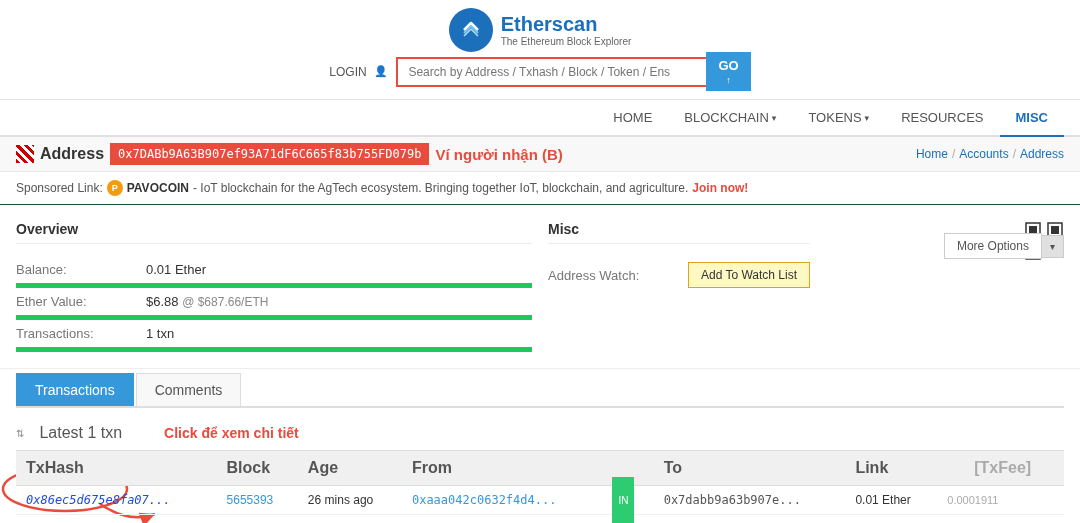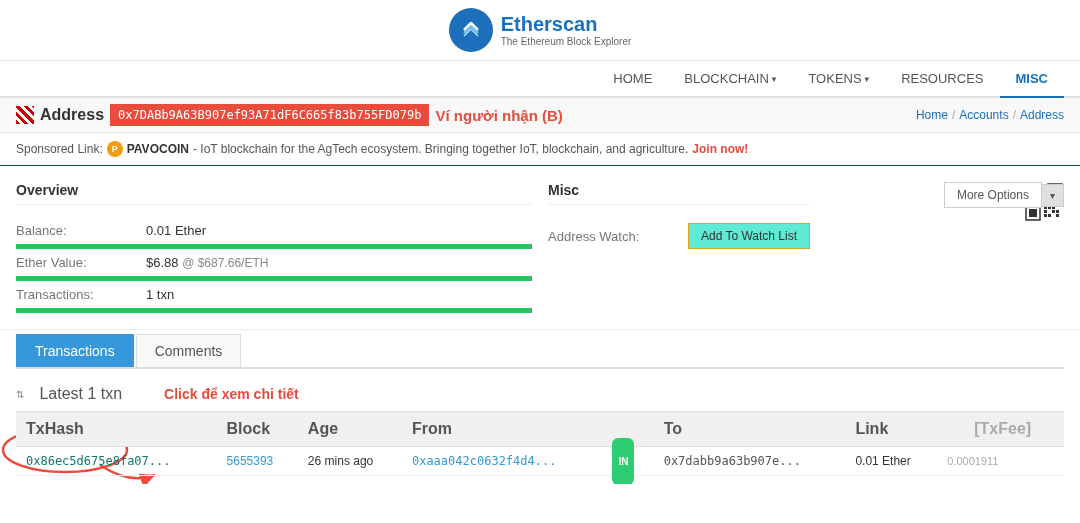--- a/index.html
+++ b/index.html
@@ -1,19 +1,19 @@
 <!DOCTYPE html>
 <html><head>
   <meta charset="utf-8">
   <style>
     * { box-sizing: border-box; margin: 0; padding: 0; }
     body { font-family: Arial, sans-serif; font-size: 13px; background: #fff; color: #333; width: 1080px; }
 
     
-    .header { display: flex; align-items: center; justify-content: center; padding: 8px 16px; background: #fff; border-bottom: 1px solid #e0e0e0; }
+    .header { display: flex; align-items: center; justify-content: flex-start; padding: 8px 16px; background: #fff; border-bottom: 1px solid #e0e0e0; flex-direction: column; }
     .logo-area { display: flex; align-items: center; gap: 8px; }
     .logo-circle { width: 44px; height: 44px; border-radius: 50%; background: #1c6fba; display: flex; align-items: center; justify-content: center; }
     .logo-circle svg { width: 30px; height: 30px; }
     .logo-text { display: flex; flex-direction: column; }
     .logo-title { font-size: 20px; font-weight: bold; color: #1c6fba; }
     .logo-subtitle { font-size: 10px; color: #666; }
     .header-right { display: flex; align-items: center; gap: 8px; }
     .login-link { color: #555; font-size: 12px; text-decoration: none; cursor: pointer; }
     .search-bar { display: flex; align-items: center; }
     .search-input { width: 310px; padding: 6px 10px; border: 2px solid #e74c3c; border-right: none; font-size: 12px; outline: none; }
@@ -45,47 +45,47 @@
     
     .main-content { display: flex; padding: 16px; gap: 16px; border-bottom: 1px solid #eee; }
     .overview-panel { flex: 1; }
     .misc-panel { flex: 1; position: relative; }
     .panel-title { font-size: 14px; font-weight: bold; color: #333; margin-bottom: 12px; border-bottom: 1px solid #eee; padding-bottom: 6px; }
     .info-row { display: flex; align-items: center; padding: 6px 0; border-bottom: 5px solid #22c55e; }
     .info-label { width: 130px; color: #777; font-size: 13px; }
     .info-value { color: #333; font-size: 13px; }
     .info-value.ether { font-weight: normal; }
     .qr-svg { width: 40px; height: 40px; }
-    .more-options-btn { position: absolute; top: 0; right: 0; display: flex; align-items: center; gap: 0; }
+    .more-options-btn { position: absolute; top: 12px; right: 0; display: flex; align-items: center; gap: 0; }
     .more-options-main { background: #fff; border: 1px solid #ccc; padding: 5px 12px; font-size: 12px; cursor: pointer; color: #555; }
     .more-options-caret { background: #e0e0e0; border: 1px solid #ccc; border-left: none; padding: 5px 8px; cursor: pointer; color: #555; font-size: 10px; }
     .misc-row { display: flex; align-items: center; padding: 6px 0; }
     .misc-label { width: 140px; color: #777; font-size: 13px; }
-    .watch-btn { background: #5eead4; border: 1px solid #daa520; color: #333; padding: 5px 12px; font-size: 12px; cursor: pointer; }
+    .watch-btn { background: #fef9c3; border: 1px solid #daa520; color: #333; padding: 5px 12px; font-size: 12px; cursor: pointer; }
 
     
     .tabs-area { padding: 0 16px; margin-top: 4px; }
     .tabs { display: flex; gap: 0; border-bottom: 2px solid #ddd; }
     .tab { padding: 8px 18px; font-size: 14px; cursor: pointer; color: #555; border: 1px solid #ddd; border-bottom: none; background: #f8f8f8; margin-right: 2px; }
     .tab.active { background: #3498db; color: #fff; border-color: #3498db; }
 
     
     .table-area { padding: 8px 16px; }
     .table-header-row { display: flex; align-items: center; padding: 8px 0; gap: 12px; }
     .latest-count { font-size: 16px; color: #555; display: flex; align-items: center; gap: 4px; }
     .click-note { font-size: 14px; color: #e74c3c; font-weight: bold; margin-left: 30px; }
 
     table { width: 100%; border-collapse: collapse; font-size: 12px; }
     thead tr { background: #f0f0f0; }
     th { padding: 8px 10px; text-align: left; color: #555; font-weight: bold; border-bottom: 1px solid #ddd; border-top: 1px solid #ddd; font-size: 16px; }
     td { padding: 7px 10px; border-bottom: 1px solid #f0f0f0; vertical-align: middle; }
-    .tx-link { color: #0f766e; text-decoration: none; cursor: pointer; font-family: monospace; }
+    .tx-link { color: #1d4ed8; text-decoration: none; cursor: pointer; font-family: monospace; font-style: italic; }
     .block-link { color: #3498db; text-decoration: none; cursor: pointer; }
     .from-link { color: #3498db; text-decoration: none; cursor: pointer; font-family: monospace; }
-    .in-badge { background: #2ecc71; color: #fff; padding: 18px 6px; border-radius: 6px; font-size: 10px; font-weight: bold; }
+    .in-badge { background: #2ecc71; color: #fff; padding: 18px 6px; border-radius: 0; font-size: 10px; font-weight: normal; }
     .to-addr { color: #555; font-family: monospace; }
     .value-eth { color: #333; }
     .txfee { color: #aaa; font-size: 11px; }
     .txfee-header { color: #aaa; margin-left: 27px; }
 
     .table-wrapper { position: relative; overflow: visible; }
 
     
     .overlay-container { position: relative; }
     .circle-overlay { position: absolute; left: -5px; top: 28px; pointer-events: none; }
@@ -101,20 +101,31 @@
       <svg viewBox="0 0 30 30" fill="none" xmlns="http://www.w3.org/2000/svg">
         <circle cx="15" cy="15" r="13" fill="#1c6fba"></circle>
         <path d="M8 15 L15 8 L22 15" stroke="#fff" stroke-width="2.5" fill="none" stroke-linejoin="round"></path>
         <path d="M8 18 L15 11 L22 18" stroke="#7ec8f7" stroke-width="2" fill="none" stroke-linejoin="round"></path>
         <path d="M8 21 L15 14 L22 21" stroke="#b3dff7" stroke-width="1.5" fill="none" stroke-linejoin="round"></path>
       </svg>
     </div>
     <div class="logo-text">
       <span class="logo-title">Etherscan</span>
       <span class="logo-subtitle">The Ethereum Block Explorer</span>
+    </div>
+  </div>
+  <div class="header-right">
+    <a class="login-link">LOGIN</a>
+    <span style="font-size:11px; color:#888;">👤</span>
+    <div class="search-bar">
+      <input class="search-input" type="text" placeholder="Search by Address / Txhash / Block / Token / Ens" style="">
+      <button class="search-btn">
+        <span>GO</span>
+        <span style="display:block; font-size:9px; margin-top:2px;">↑</span>
+      </button>
     </div>
   </div>
 </div>
 
 <div class="nav">
   <a class="nav-item">HOME</a>
   <a class="nav-item">
     <span>BLOCKCHAIN</span>
     <span class="caret">▾</span>
   </a>

